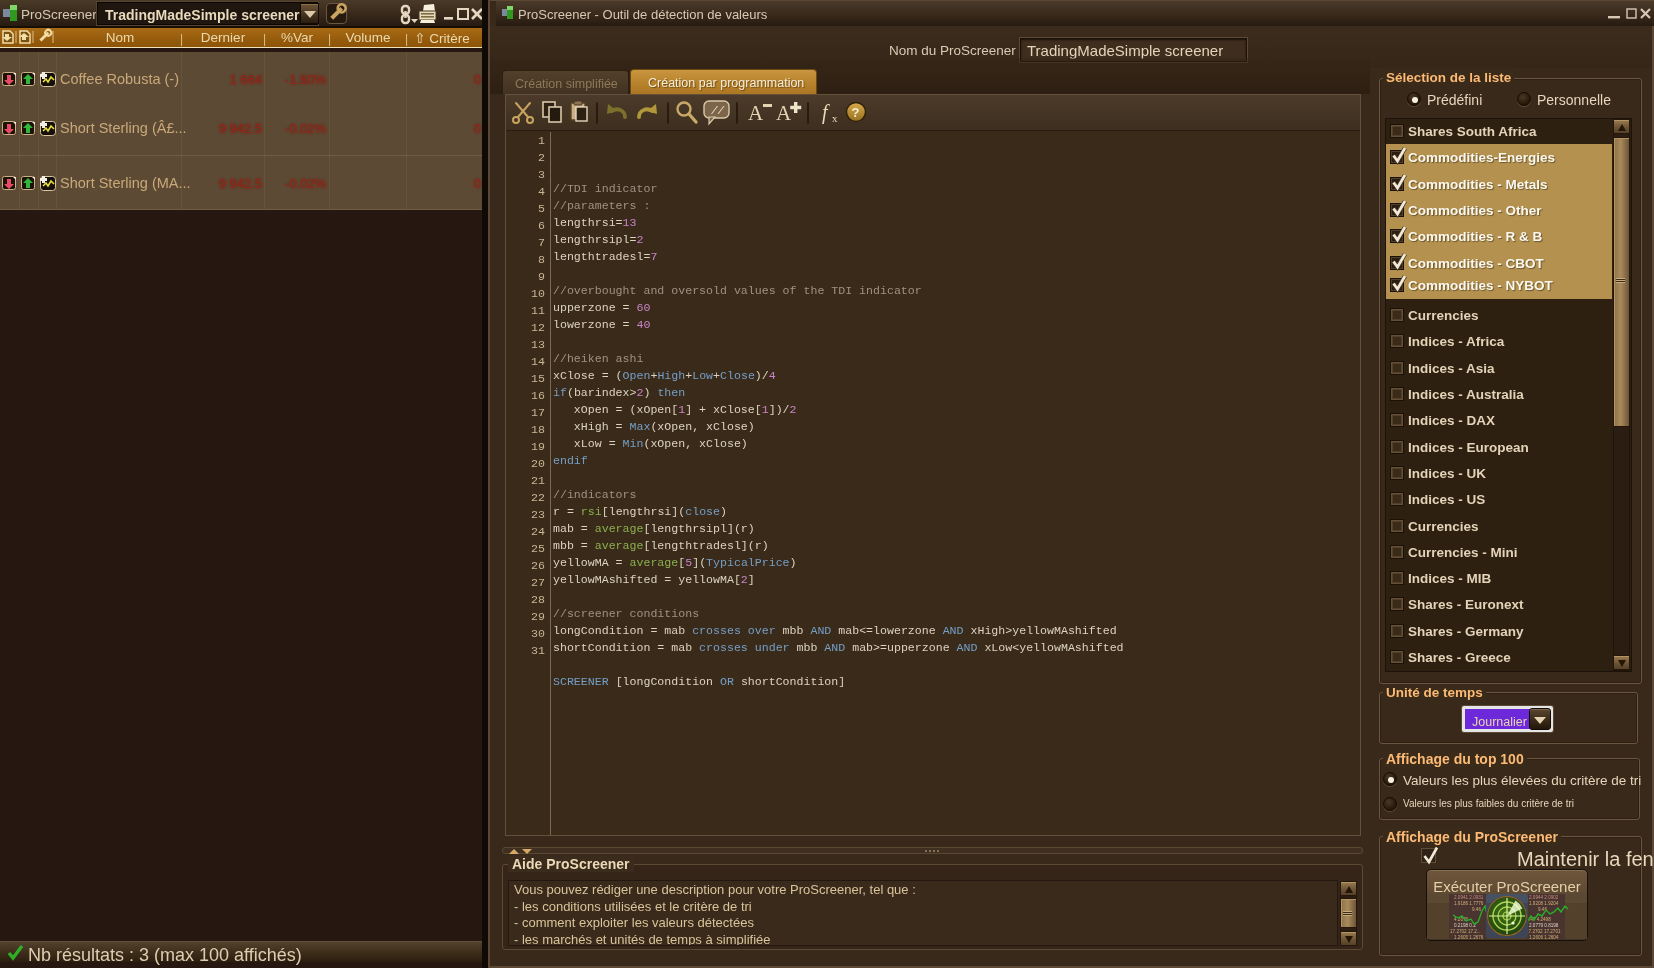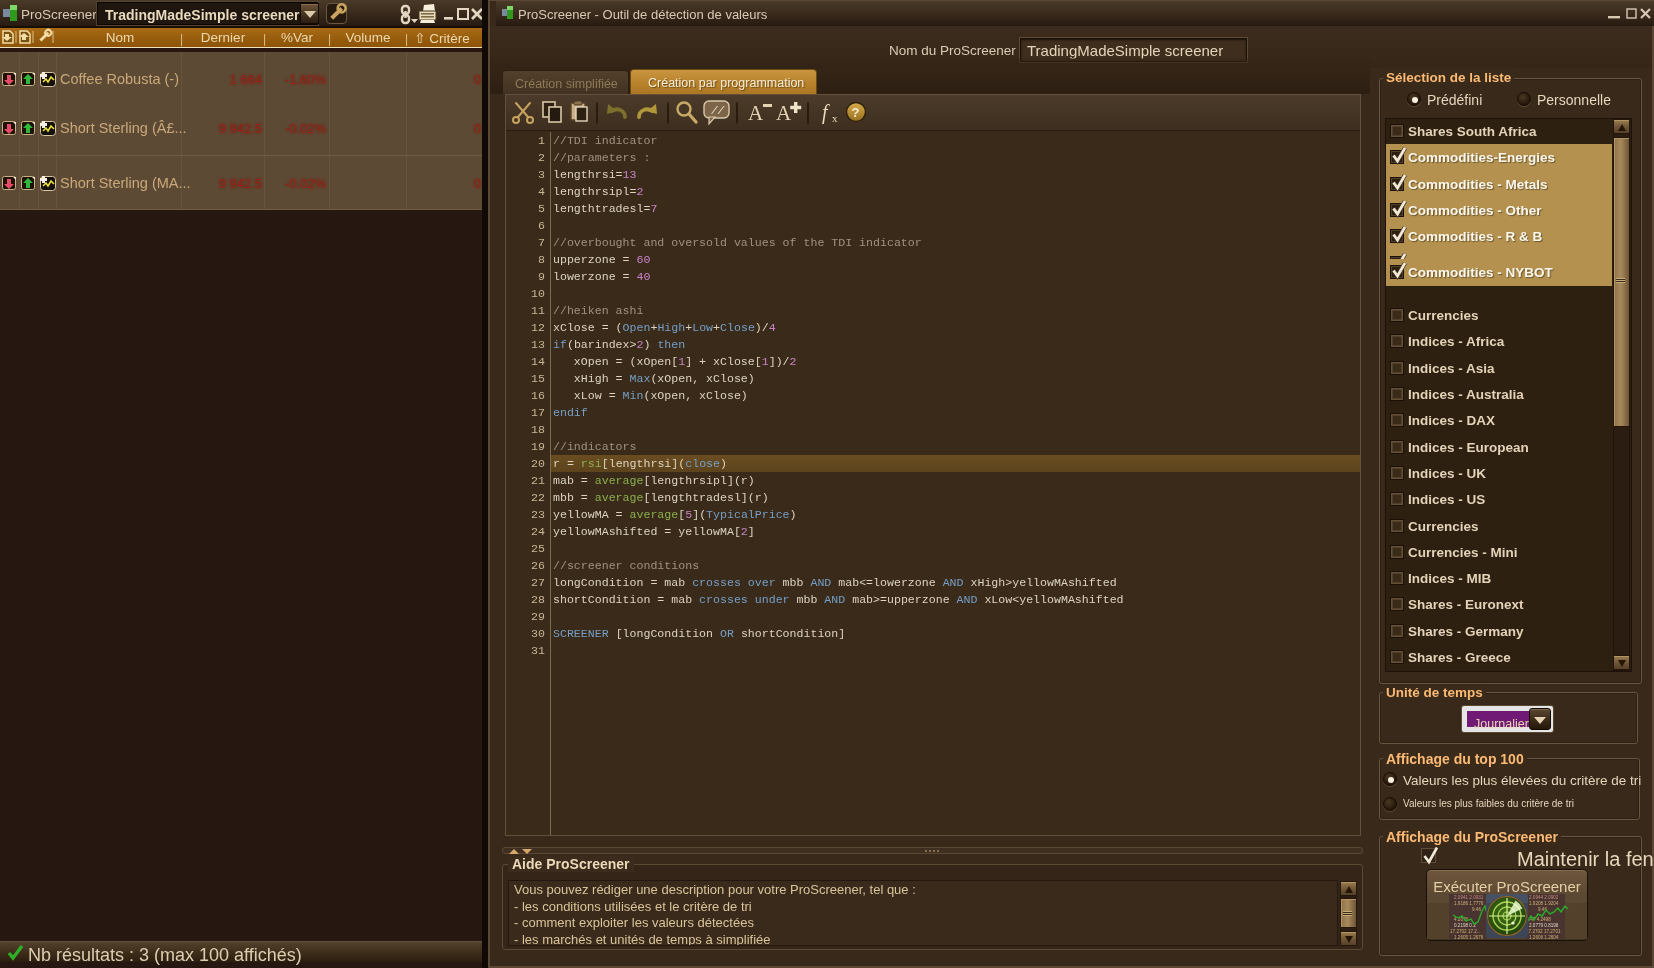--- a/index.html
+++ b/index.html
@@ -70,21 +70,21 @@
 
 #cpanel { left:505px; top:94px; width:856px; height:742px;
   background:#392a1a; border:1px solid #63503a; }
 #ctoolbar { left:506px; top:95px; width:854px; height:36px;
   background:linear-gradient(#4c3b2a,#3d2e1f); border-bottom:1px solid #2a1c10; }
 #ceditor { left:506px; top:132px; width:854px; height:703px; overflow:hidden;
   font-family:"Liberation Mono", monospace; font-size:11.6px; }
 .cl { display:flex; height:17px; line-height:17px; }
 .cl .c { white-space:pre; }
 .cl .g { width:45px; min-width:45px; text-align:right; padding-right:6px; color:#c9b696; }
-.cl .c { padding-left:2px; color:#ddd3c0; }
+.cl .c { padding-left:2px; color:#ddd3c0;margin-top:48px; }
 .cl.hl .c { background:linear-gradient(#6a4c20,#5d441d); flex:1; }
 .cm { color:#a09180; } .kw { color:#759fc7; } .fn { color:#8bb04d; } .nu { color:#c884c8; }
 
 
 #splitter { left:502px; top:847px; width:861px; height:7px; background:#3f2f20;
   border:1px solid #5a4833; border-radius:3px; }
 
 
 #aide { left:502px; top:864px; width:861px; height:86px; background:#342518;
   border:1px solid #5d4a35; border-radius:3px; }
@@ -137,22 +137,22 @@
 .sbtn .dn { top:4px; border-left:4.5px solid transparent; border-right:4.5px solid transparent;
   border-top:7px solid #241505; }
 .sthumb { position:absolute; width:17px;
   background:linear-gradient(90deg,#8d714a,#a98a5c 45%,#6e5536); border:1px solid #241709;
   box-shadow:inset 1px 1px 0 #b39463; }
 .sgrip { position:absolute; left:3px; width:9px; height:1px; background:#c9ab7a;
   box-shadow:0 2px 0 #c9ab7a, 0 4px 0 #c9ab7a, 0 1px 0 #3a2a18, 0 3px 0 #3a2a18; }
 .strack { position:absolute; width:17px; background:#2b1d11; border:1px solid #201409; }
 
 
-#jdrop { left:1462px; top:706px; width:91px; height:26px; background:#701a75;
-  border:5px solid #e5e5e5; box-shadow:0 0 0 1px #5c4933; border-radius:2px; }
+#jdrop { left:1462px; top:706px; width:91px; height:26px; background:#6d28d9;
+  border:3px solid #e5e5e5; box-shadow:0 0 0 1px #5c4933; border-radius:2px; }
 #jdrop .t { position:absolute; left:7px; top:6px; font-size:12.5px; color:#e8d5b2; }
 #jbtn { left:1529px; top:708px; width:22px; height:22px;
   background:linear-gradient(#5a4730,#3a2a18 55%,#241709); border:1px solid #120b05;
   border-radius:3px; box-shadow:inset 0 1px 0 #7d684d; }
 #jbtn .a { position:absolute; left:4px; top:8px; width:0; height:0;
   border-left:6.5px solid transparent; border-right:6.5px solid transparent;
   border-top:7px solid #e3d2b2; }
 
 
 #mcheck { left:1421px; top:848px; width:15px; height:15px; background:#302216;
@@ -615,21 +615,21 @@
       </div>
       <div class="li sel" style="top:249.5px;">
     <div class="cb on">
           <svg style="position:absolute;left:0px;top:-6px;" width="18" height="21" viewBox="0 0 18 21">
   <path d="M2.5 10.5 l4 5.5 7.5 -13" fill="none" stroke="#4a3a26" stroke-width="4.4"></path>
   <path d="M2.5 10.5 l4 5.5 7.5 -13" fill="none" stroke="#f2ead8" stroke-width="2.7"></path>
           </svg>
         </div>
         <div class="t">Commodities - CBOT</div>
       </div>
-      <div class="li sel" style="top:259px;">
+      <div class="li sel" style="top:272px;">
     <div class="cb on">
           <svg style="position:absolute;left:0px;top:-6px;" width="18" height="21" viewBox="0 0 18 21">
   <path d="M2.5 10.5 l4 5.5 7.5 -13" fill="none" stroke="#4a3a26" stroke-width="4.4"></path>
   <path d="M2.5 10.5 l4 5.5 7.5 -13" fill="none" stroke="#f2ead8" stroke-width="2.7"></path>
           </svg>
         </div>
         <div class="t">Commodities - NYBOT</div>
       </div>
       <div class="li" style="top:302.1px;">
     <div class="cb"></div>

